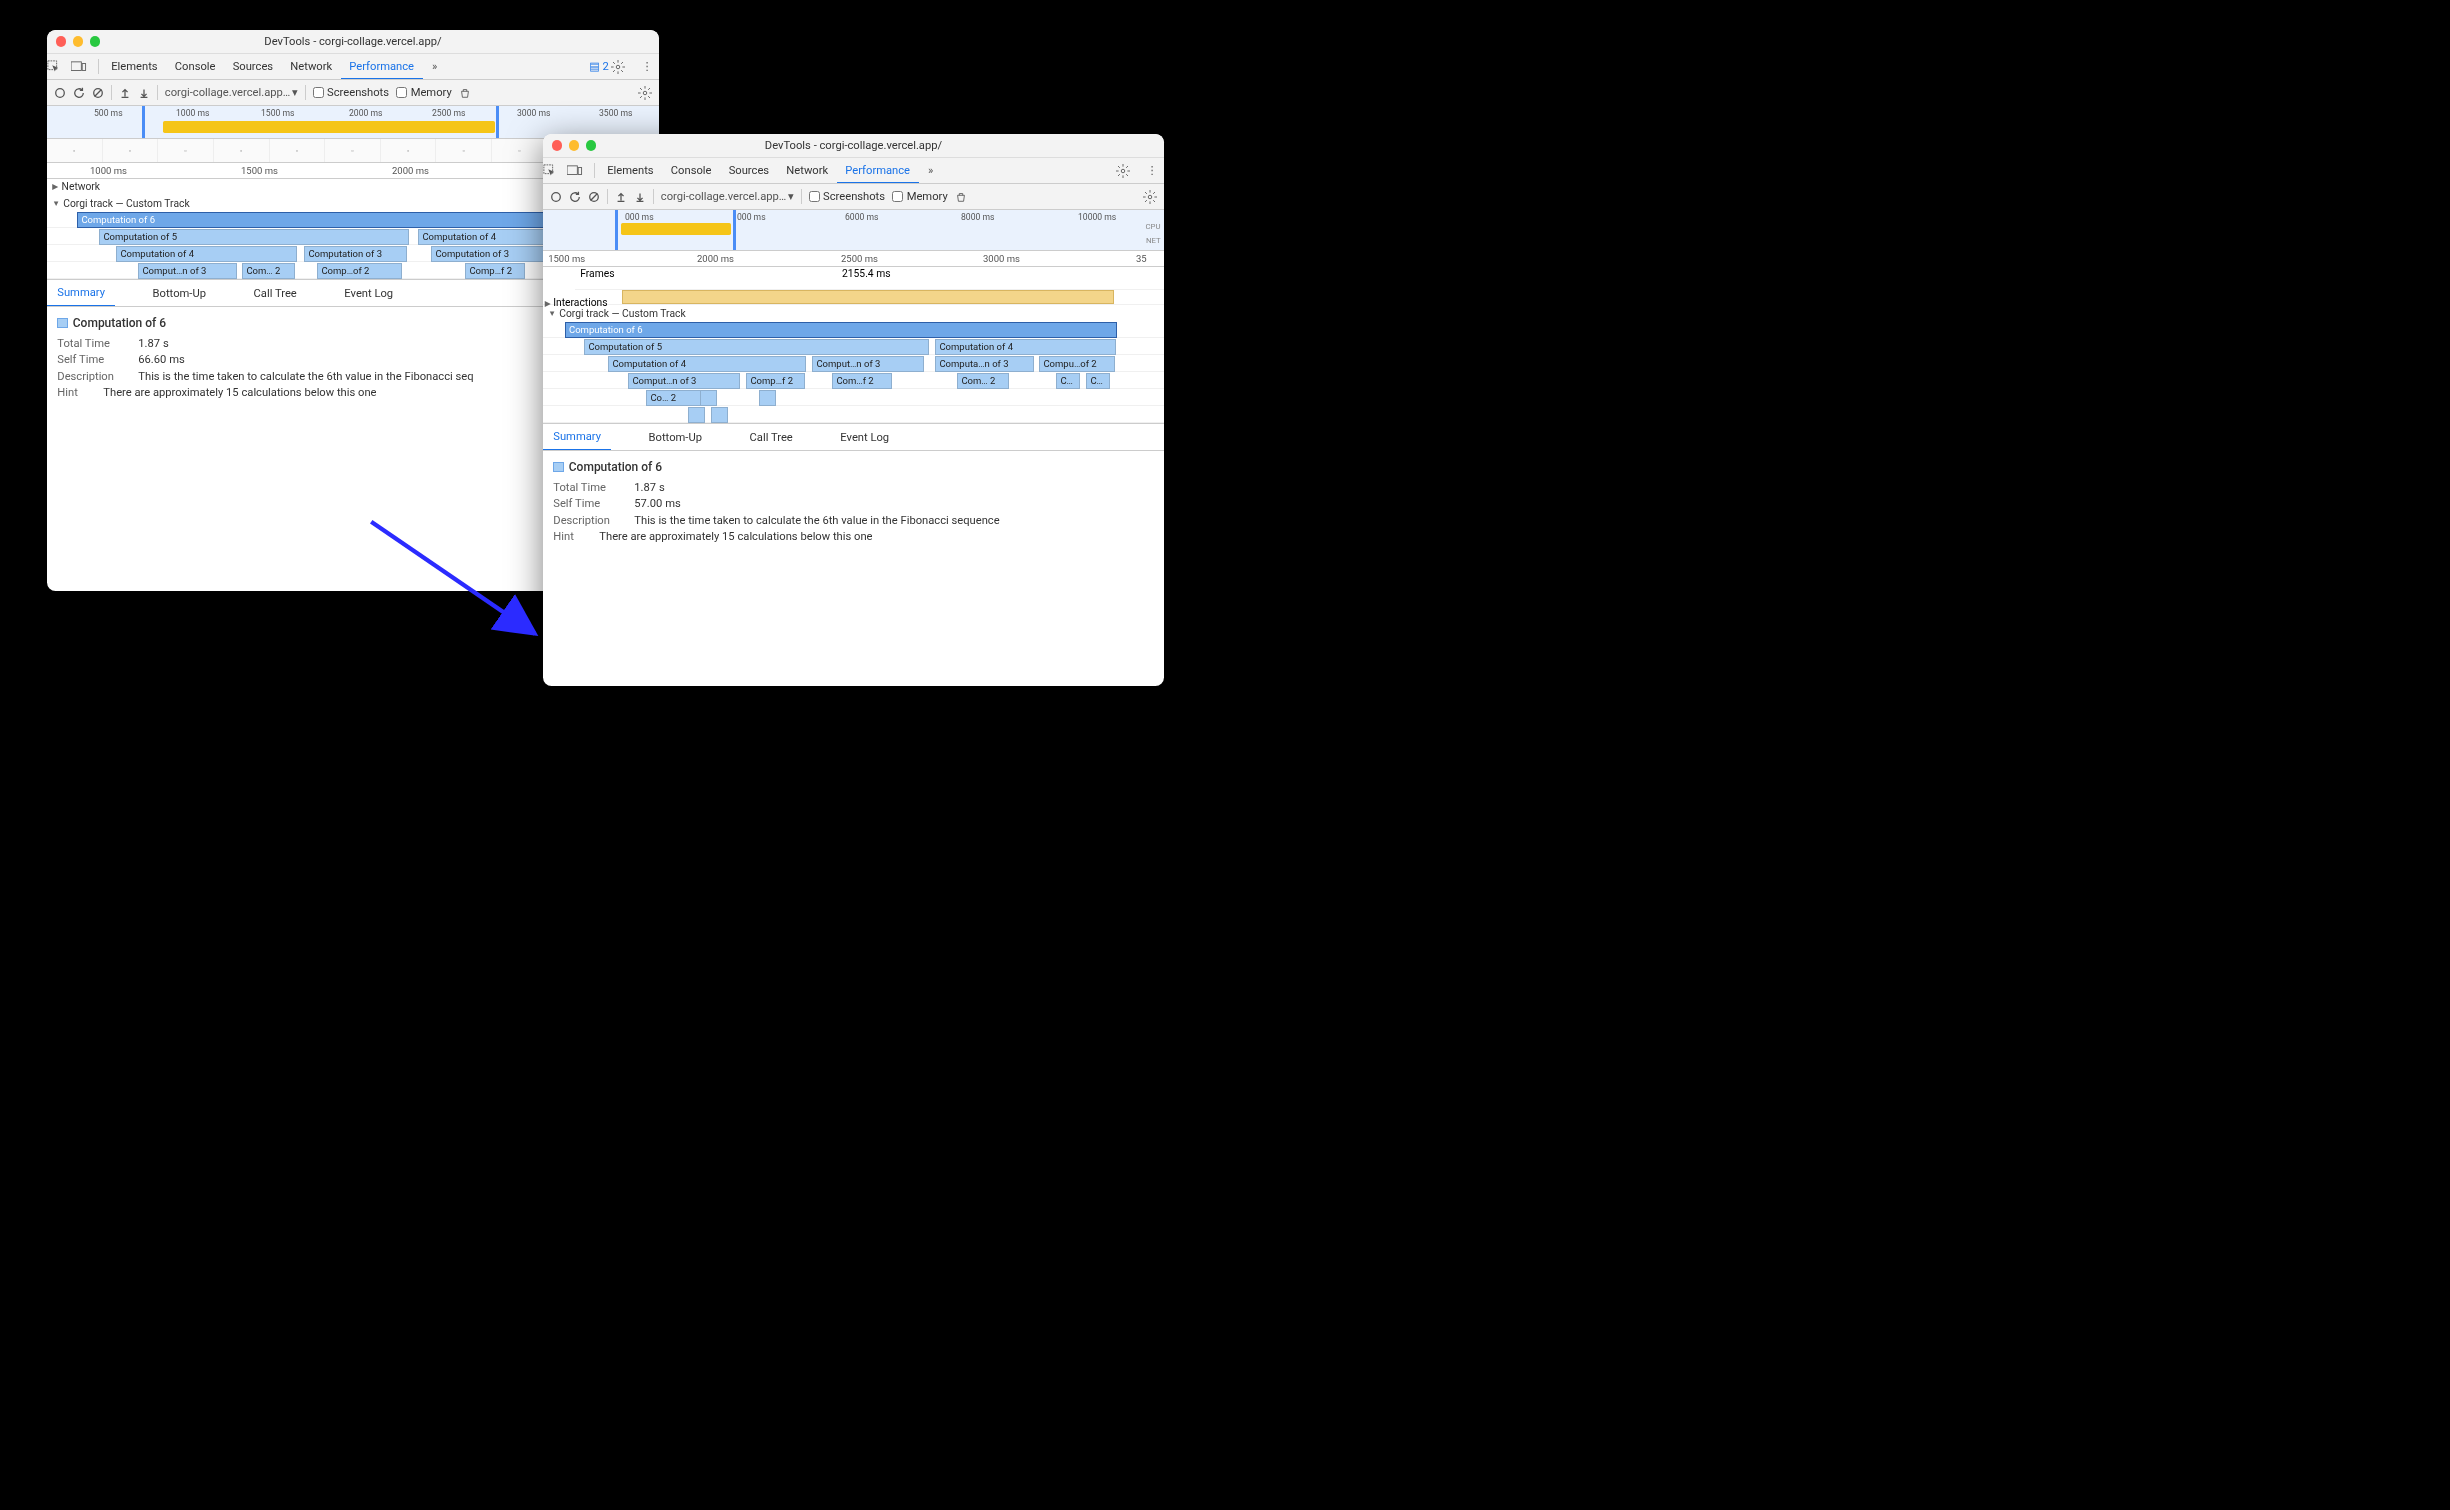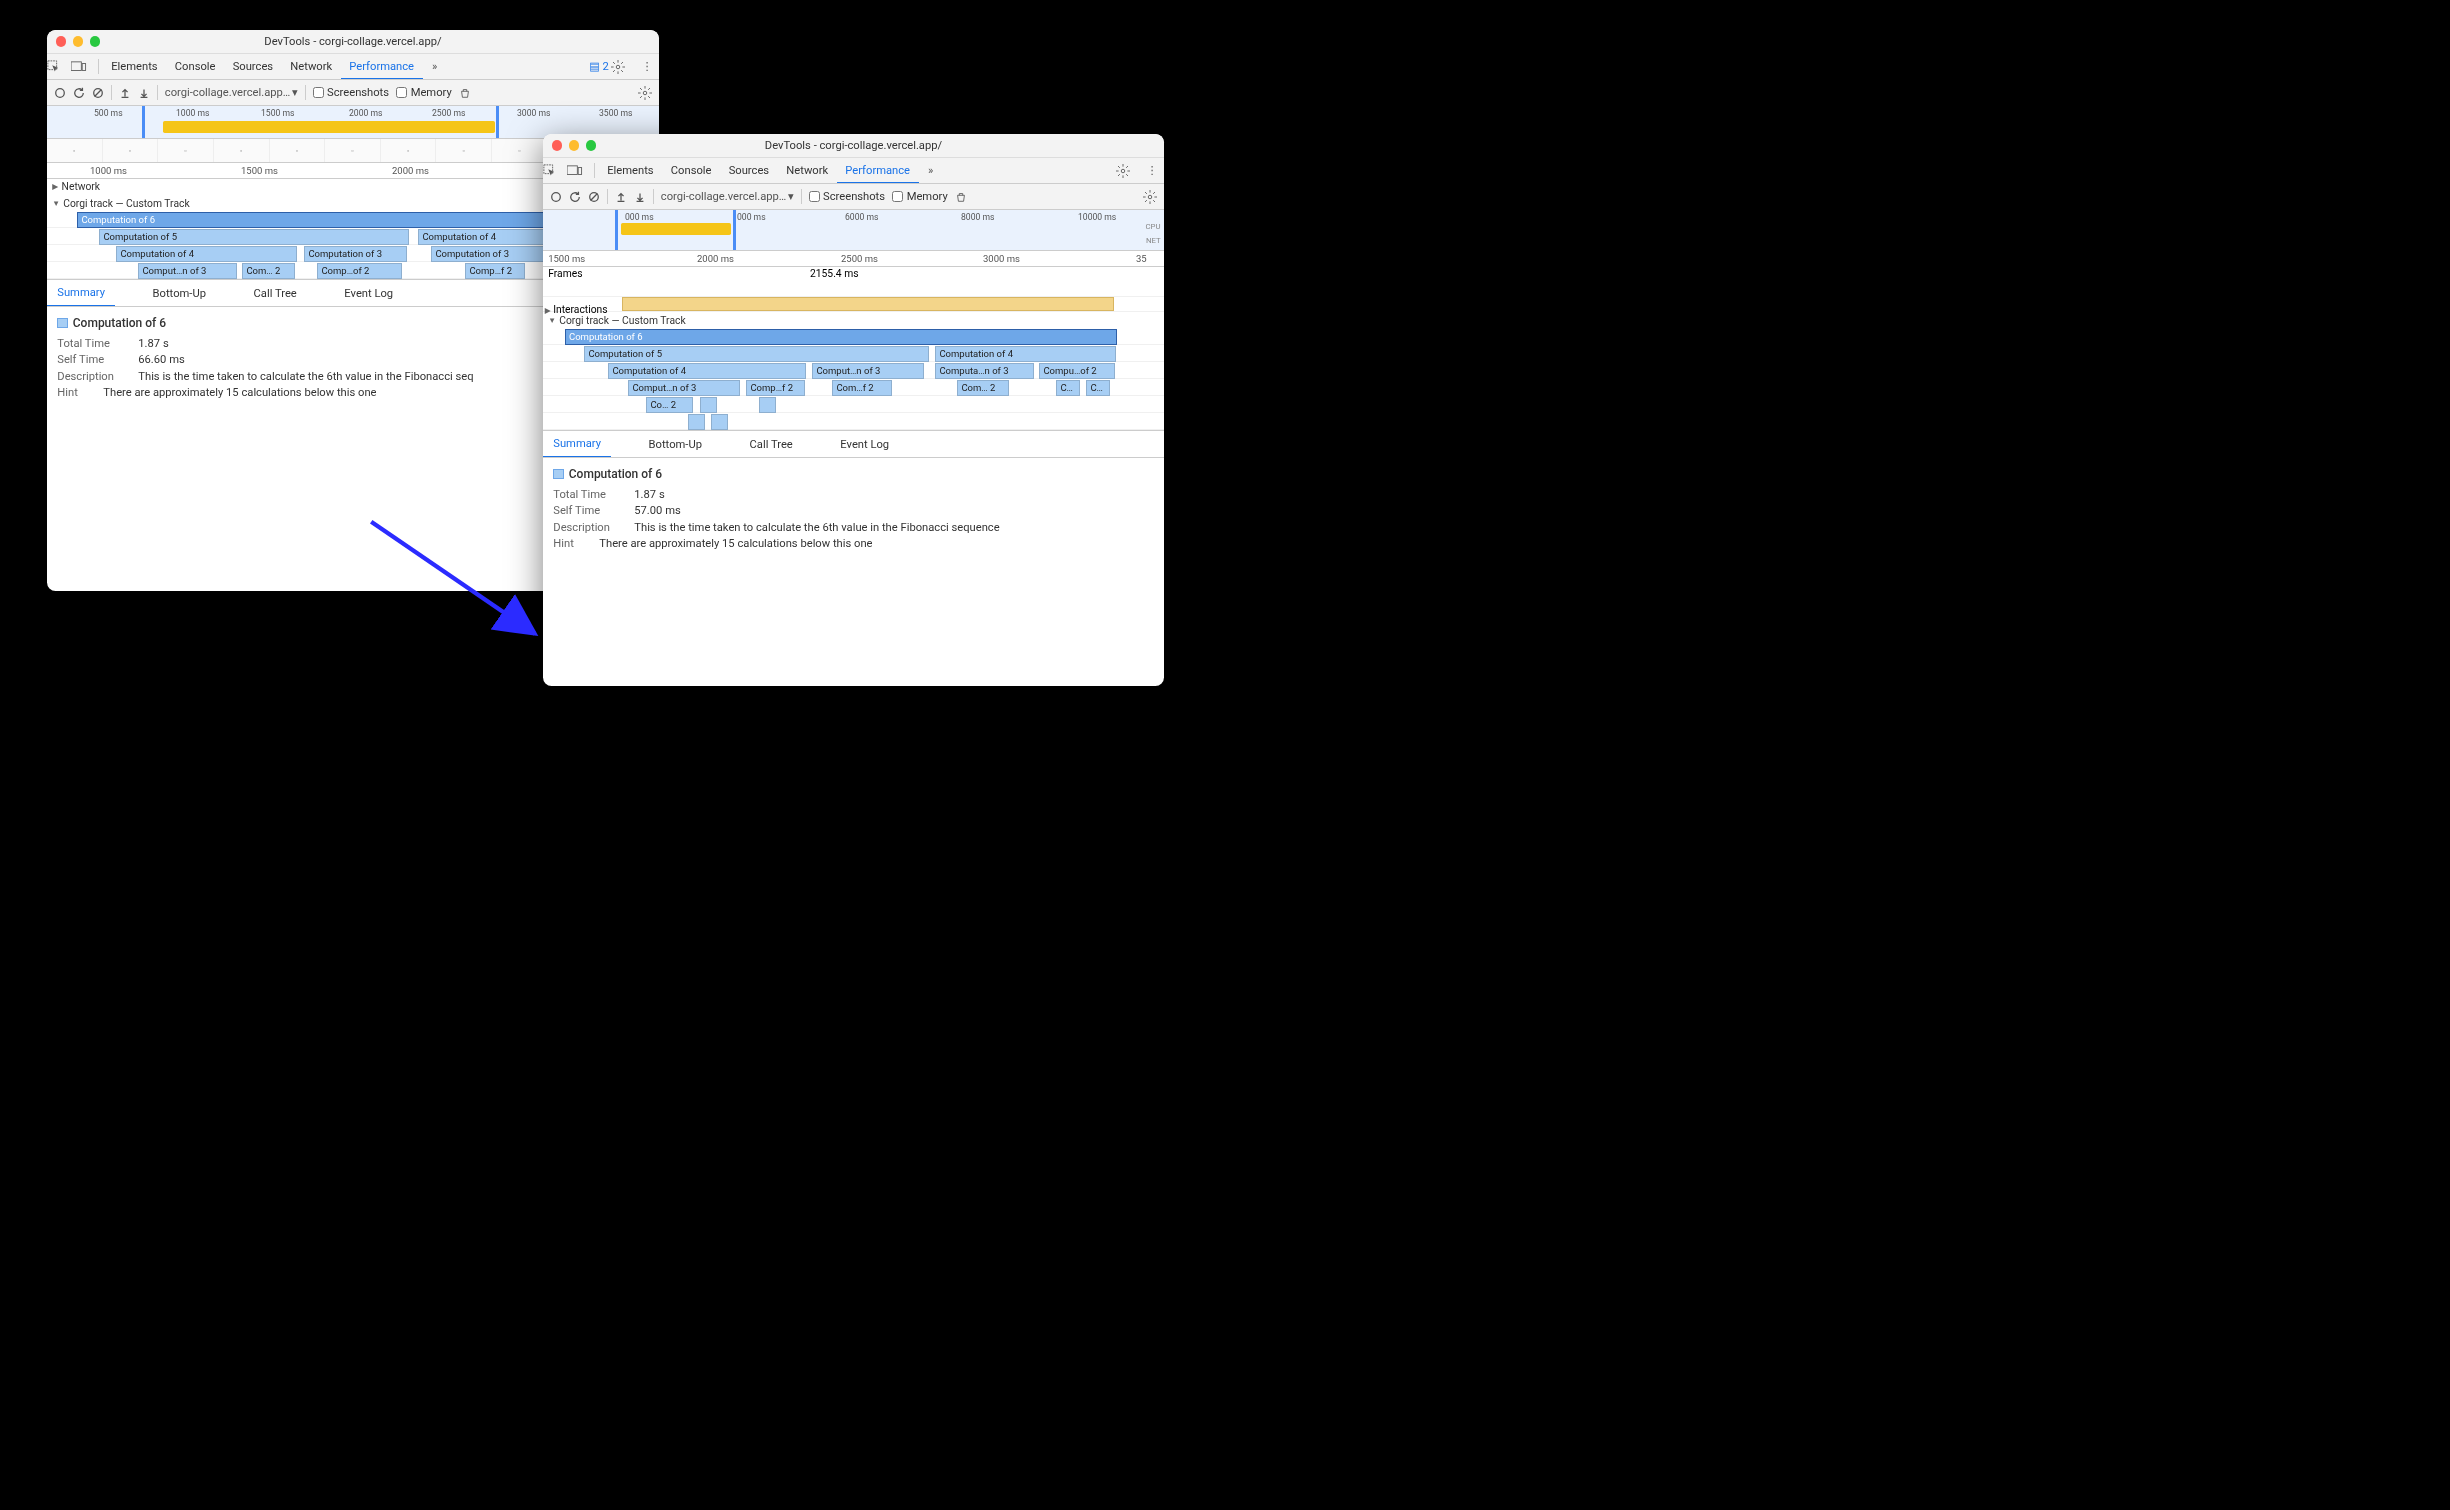--- a/index.html
+++ b/index.html
@@ -412,21 +412,21 @@
 
   <div class="ruler">
     <span class="tick" style="left:5.2px;">1500 ms</span>
     <span class="tick" style="left:154px;">2000 ms</span>
     <span class="tick" style="left:298px;">2500 ms</span>
     <span class="tick" style="left:440px;">3000 ms</span>
     <span class="tick" style="left:593px;">35</span>
   </div>
 
   <div class="tracks">
-    <div class="flame-row" style="height:30px;">
+    <div class="flame-row" style="height:23px;margin-left:32px;">
       <span style="position:absolute; left:5.2px; top:0.9px; font-size:10.3px;">Frames</span>
       <span style="position:absolute; left:267px; top:0.9px; font-size:10.3px;">2155.4 ms</span>
     </div>
     <div class="flame-row" style="height:15.5px;">
       <span style="position:absolute; left:1.7px; top:6px; font-size:10.3px;"><span class="tri" style="font-size:7.8px;color:#666;">▶</span> <span>Interactions</span></span>
       <div class="inter-bar" style="left:79px; width:492px;"></div>
     </div>
     <div class="track-head">
         <span class="tri">▼</span>
         <span>Corgi track — Custom Track</span>
@@ -446,21 +446,21 @@
     </div>
     <div class="flame-row">
       <div class="flame-bar fb-reg" style="left:85px; width:112px;">Comput…n of 3</div>
       <div class="flame-bar fb-reg" style="left:203px; width:59px;">Comp…f 2</div>
       <div class="flame-bar fb-reg" style="left:289px; width:60px;">Com…f 2</div>
       <div class="flame-bar fb-reg" style="left:414px; width:52px;">Com… 2</div>
       <div class="flame-bar fb-reg" style="left:513px; width:24px;">C…</div>
       <div class="flame-bar fb-reg" style="left:543px; width:24px;">C…</div>
     </div>
     <div class="flame-row">
-      <div class="flame-bar fb-reg" style="left:103px; width:47px;">Co… 2</div>
+      <div class="flame-bar fb-reg" style="left:103px; width:55px;">Co… 2</div>
       <div class="flame-bar fb-reg" style="left:157px; width:17px;"></div>
       <div class="flame-bar fb-reg" style="left:216px; width:17px;"></div>
     </div>
     <div class="flame-row">
       <div class="flame-bar fb-reg" style="left:145px; width:17px;"></div>
       <div class="flame-bar fb-reg" style="left:168px; width:17px;"></div>
     </div>
   </div>
 
   <div class="bottom-tabs">

